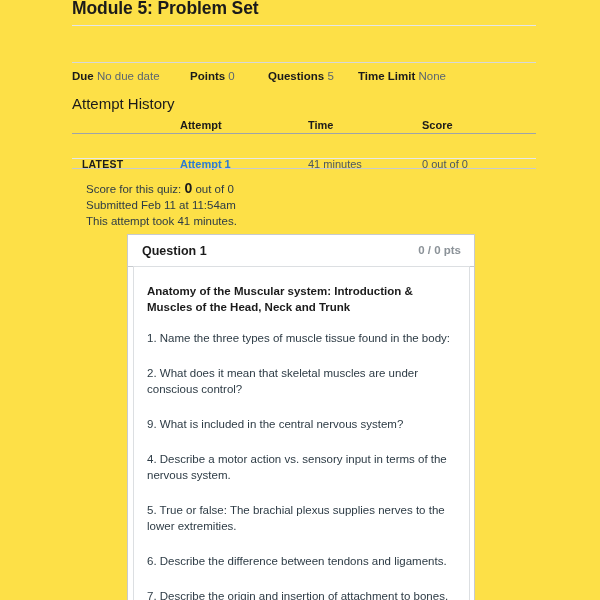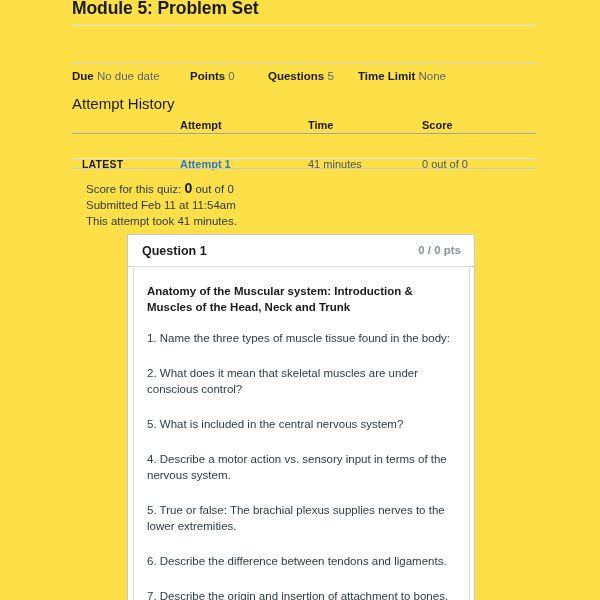--- a/index.html
+++ b/index.html
@@ -264,21 +264,21 @@
 
   <div class="question-card">
     <div class="question-header">
       <div class="question-title">Question 1</div>
       <div class="question-points">0 / 0 pts</div>
     </div>
     <div class="question-body">
       <div class="q-heading">Anatomy of the Muscular system: Introduction &amp; Muscles of the Head, Neck and Trunk</div>
       <div class="q-item">1. Name the three types of muscle tissue found in the body:</div>
       <div class="q-item">2. What does it mean that skeletal muscles are under conscious control?</div>
-      <div class="q-item">5. What is included in the central nervous system?</div>
+      <div class="q-item">9. What is included in the central nervous system?</div>
       <div class="q-item">4. Describe a motor action vs. sensory input in terms of the nervous system.</div>
       <div class="q-item">5. True or false: The brachial plexus supplies nerves to the lower extremities.</div>
       <div class="q-item">6. Describe the difference between tendons and ligaments.</div>
       <div class="q-item">7. Describe the origin and insertion of attachment to bones.</div>
     </div>
   </div>
 
 </div>
 
 </body></html>

